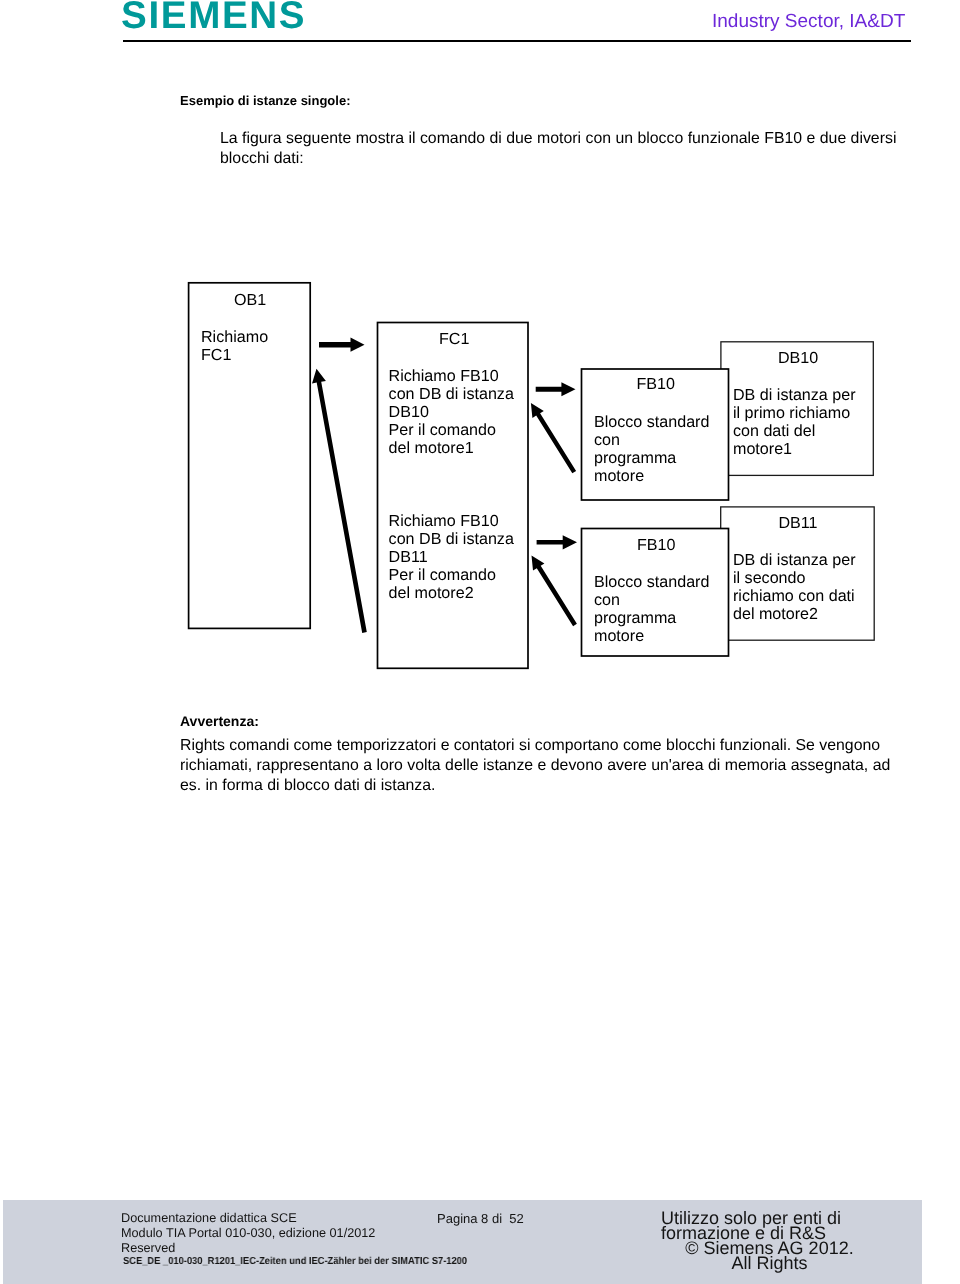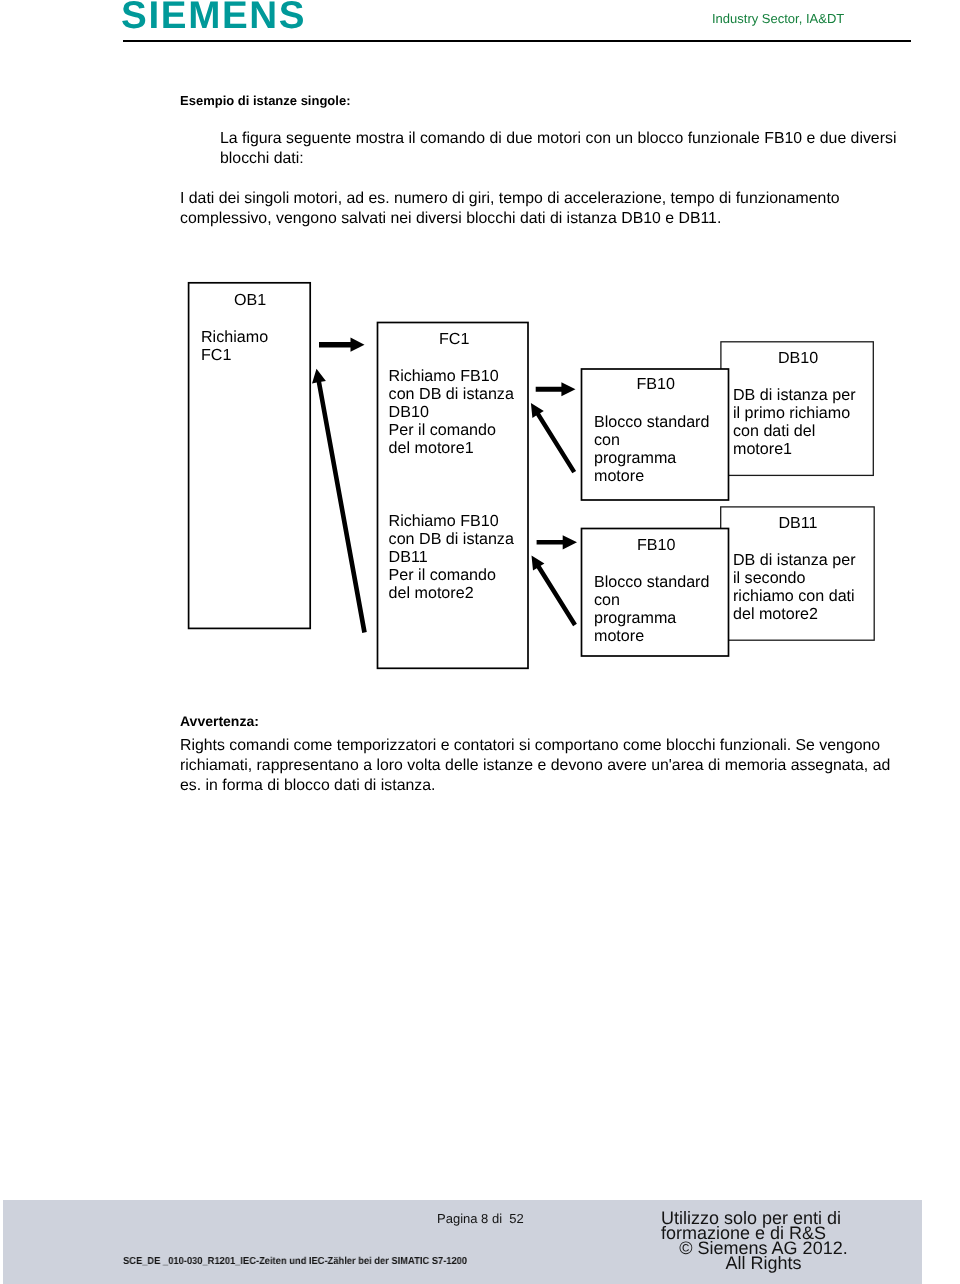--- a/index.html
+++ b/index.html
@@ -4,21 +4,21 @@
 <style>
   html,body{margin:0;padding:0;}
   body{width:960px;height:1284px;background:#ffffff;
        font-family:"Liberation Sans",sans-serif;-webkit-font-smoothing:antialiased;text-rendering:geometricPrecision;}
   .page{position:relative;width:922px;height:1284px;overflow:hidden;background:#fff;}
   .page > *{will-change:transform;}
 
   
   .hdr-logo{position:absolute;left:120.5px;top:-6.2px;font-size:38.6px;font-weight:bold;
             letter-spacing:1.65px;color:#009999;font-family:"Liberation Sans",sans-serif;}
-  .hdr-right{position:absolute;left:712px;top:11px;font-size:13px;color:#15803d;}
+  .hdr-right{position:absolute;left:712px;top:11px;font-size:19px;color:#6d28d9;}
   .hdr-rule{position:absolute;left:122.6px;top:39.9px;width:787.8px;height:2.2px;background:#000;}
 
   
   .heading{position:absolute;left:180px;top:93px;font-size:13px;font-weight:bold;color:#000;}
   .para{position:absolute;font-size:15.85px;color:#000;line-height:20px;}
   .p1{left:180px;top:129px;width:700px;margin-left:40px;}
   .p2{left:180px;top:188.5px;width:700px;}
   .note-h{position:absolute;left:180px;top:713px;font-size:14px;font-weight:bold;color:#000;}
   .note-t{position:absolute;left:180px;top:736px;width:712px;font-size:15.85px;color:#000;line-height:20px;}
 
@@ -26,35 +26,34 @@
   .diagram{position:absolute;left:0;top:0;width:960px;height:700px;}
   .diagram text{font-family:"Liberation Sans",sans-serif;font-size:16.1px;fill:#000;}
   .diagram .bt{font-size:16.1px;}
   .diagram .bx{font-size:16.1px;}
 
   
   .footer-band{position:absolute;left:3px;top:1200px;width:957px;height:84px;background:#ced2dc;}
   .f-left{position:absolute;left:121.3px;top:1210.5px;font-size:12.7px;color:#141414;line-height:15px;}
   .f-center{position:absolute;left:437.3px;top:1210.5px;font-size:13px;color:#141414;white-space:pre;}
   .f-right{position:absolute;left:661px;top:1210.5px;font-size:18px;color:#141414;line-height:15px;}
-  .f-right .l2{display:block;text-align:center;width:179px;margin-left:13px;}
+  .f-right .l2{display:block;text-align:center;width:179px;margin-left:19px;}
   .f-docid{position:absolute;left:123.3px;top:1256.2px;font-size:10.2px;font-weight:bold;color:#141414;white-space:nowrap;transform:scaleX(0.917);transform-origin:left top;}
 </style>
 </head>
 <body>
 
 <div class="page">
 
   <div class="hdr-logo">SIEMENS</div>
   <div class="hdr-right">Industry Sector, IA&amp;DT</div>
   <div class="hdr-rule"></div>
 
   <div class="heading">Esempio di istanze singole:</div>
   <div class="para p1">La figura seguente mostra il comando di due motori con un blocco funzionale FB10 e due diversi blocchi dati:</div>
-  <div class="para p2">I dati dei singoli motori, ad es. numero di giri, tempo di accelerazione, tempo di funzionamento complessivo, vengono salvati nei diversi blocchi dati di istanza DB10 e DB11.</div>
 
   <svg class="diagram" viewBox="0 0 960 700" width="960" height="700">
 
     <g>
       <rect x="720.9" y="341.8" width="152.4" height="133.6" fill="#ffffff" stroke="#1a1a1a" stroke-width="1.3"></rect>
       <text class="bt" x="778" y="362.6">DB10</text>
       <text class="bx" x="733" y="400.1">DB di istanza per</text>
       <text class="bx" x="733" y="418.1">il primo richiamo</text>
       <text class="bx" x="733" y="436.1">con dati del</text>
       <text class="bx" x="733" y="454.1">motore1</text>
@@ -116,20 +115,25 @@
       <path d="M530.9 402.9 L543.8 410.9 L540.1 413.2 L576.1 470.9 L572.3 473.3 L536.2 415.6 L532.4 418.0 Z"></path>
       <path d="M531.5 555.5 L544.4 563.5 L540.7 565.8 L576.9 623.8 L573.1 626.2 L536.8 568.2 L533.0 570.6 Z"></path>
       <path d="M316.5 368.7 L325.9 380.9 L321.2 381.8 L366.8 632.1 L362.2 632.9 L316.7 382.6 L312.0 383.4 Z"></path>
     </g>
   </svg>
 
   <div class="note-h">Avvertenza:</div>
   <div class="note-t">Rights comandi come temporizzatori e contatori si comportano come blocchi funzionali. Se vengono richiamati, rappresentano a loro volta delle istanze e devono avere un'area di memoria assegnata, ad es. in forma di blocco dati di istanza.</div>
 
   <div class="footer-band"></div>
+  <div class="f-left">
+    <div>Documentazione didattica SCE</div>
+    <div>Modulo TIA Portal 010-030, edizione 01/2012</div>
+    <div>Reserved</div>
+  </div>
   <div class="f-center">Pagina 8 di  52</div>
   <div class="f-right">
     <div>Utilizzo solo per enti di formazione e di R&amp;S</div>
     <div class="l2">© Siemens AG 2012. All Rights</div>
   </div>
   <div class="f-docid">SCE_DE _010-030_R1201_IEC-Zeiten und IEC-Zähler bei der SIMATIC S7-1200</div>
 
 </div>
 
 </body></html>

